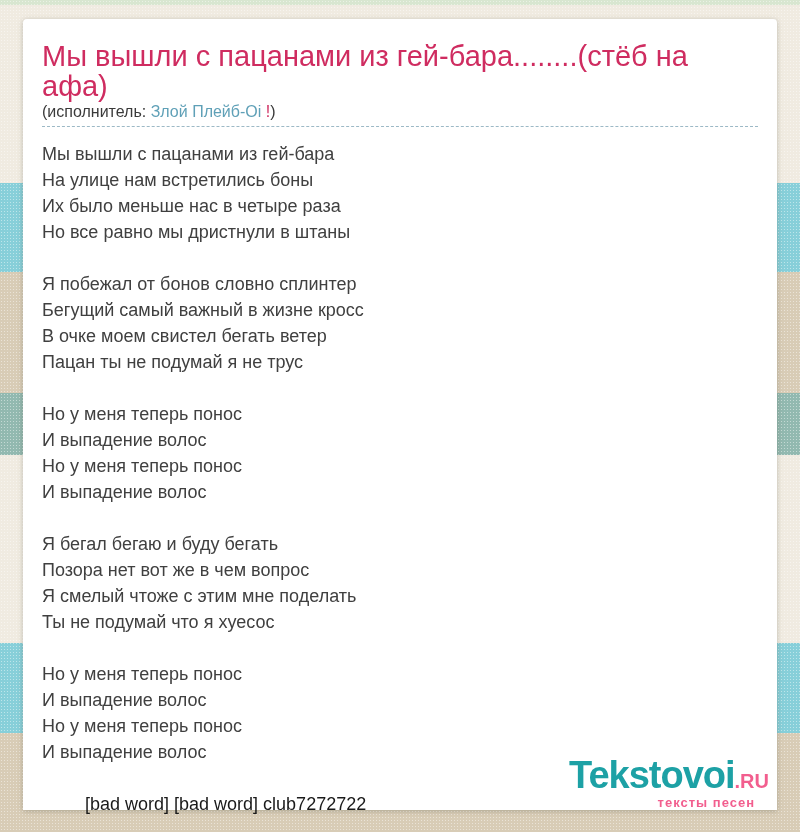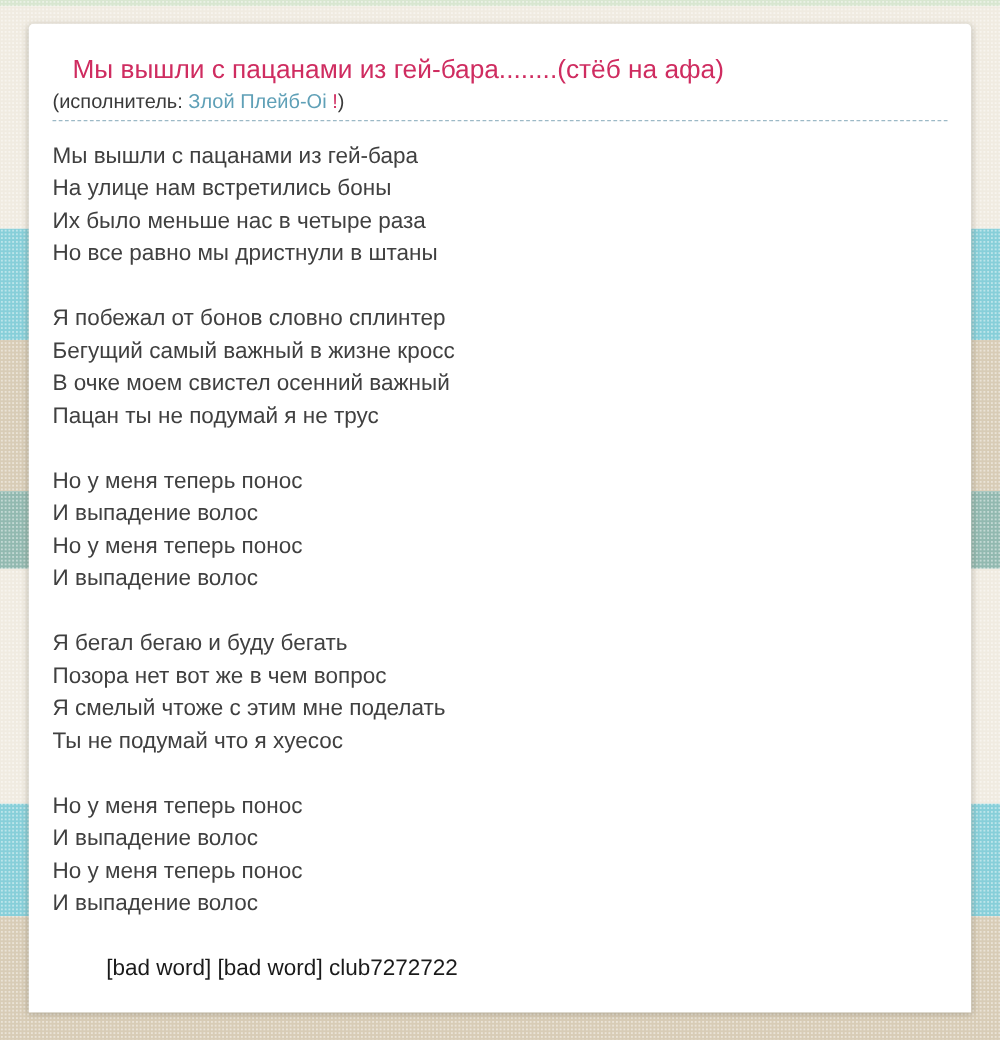--- a/index.html
+++ b/index.html
@@ -32,22 +32,22 @@
     width: 754px;
     height: 791px;
     background: #ffffff;
     border-radius: 4px 4px 0 0;
     box-shadow: 0 1px 5px rgba(90,85,70,0.35);
     z-index: 1;
     box-sizing: border-box;
     padding: 0 19px;
   }
   .page-title {
-    margin: 22px 0 0 16px;
-    font-size: 21px;
+    margin: 22px 0 0 0;
+    font-size: 29px;
     font-weight: 400;
     line-height: 30px;
     color: #cf2c60;
     letter-spacing: 0;
   }
   .artist-line {
     font-size: 16px;
     line-height: 21px;
     color: #3a3a3a;
     padding-bottom: 4px;
@@ -126,21 +126,21 @@
   <div class="lyrics">
       <div class="stanza">
         <div class="line">Мы вышли с пацанами из гей-бара</div>
         <div class="line">На улице нам встретились боны</div>
         <div class="line">Их было меньше нас в четыре раза</div>
         <div class="line">Но все равно мы дристнули в штаны</div>
       </div>
       <div class="stanza">
         <div class="line">Я побежал от бонов словно сплинтер</div>
         <div class="line">Бегущий самый важный в жизне кросс</div>
-        <div class="line">В очке моем свистел осенний важный</div>
+        <div class="line">В очке моем свистел бегать ветер</div>
         <div class="line">Пацан ты не подумай я не трус</div>
       </div>
       <div class="stanza">
         <div class="line">Но у меня теперь понос</div>
         <div class="line">И выпадение волос</div>
         <div class="line">Но у меня теперь понос</div>
         <div class="line">И выпадение волос</div>
       </div>
       <div class="stanza">
         <div class="line">Я бегал бегаю и буду бегать</div>
@@ -151,13 +151,17 @@
       <div class="stanza">
         <div class="line">Но у меня теперь понос</div>
         <div class="line">И выпадение волос</div>
         <div class="line">Но у меня теперь понос</div>
         <div class="line">И выпадение волос</div>
       </div>
     </div>
 
   <div class="footer-note"> [bad word] [bad word] club7272722</div>
 
+  <div class="site-logo">
+    <div><span class="logo-main" style="color: rgb(29, 161, 165);">Tekstovoi</span><span class="logo-ru" style="color: rgb(242, 94, 142);">.RU</span></div>
+    <div class="logo-tagline" style="color: rgb(242, 94, 142);">тексты песен</div>
+  </div>
 </div>
 
 </body></html>

